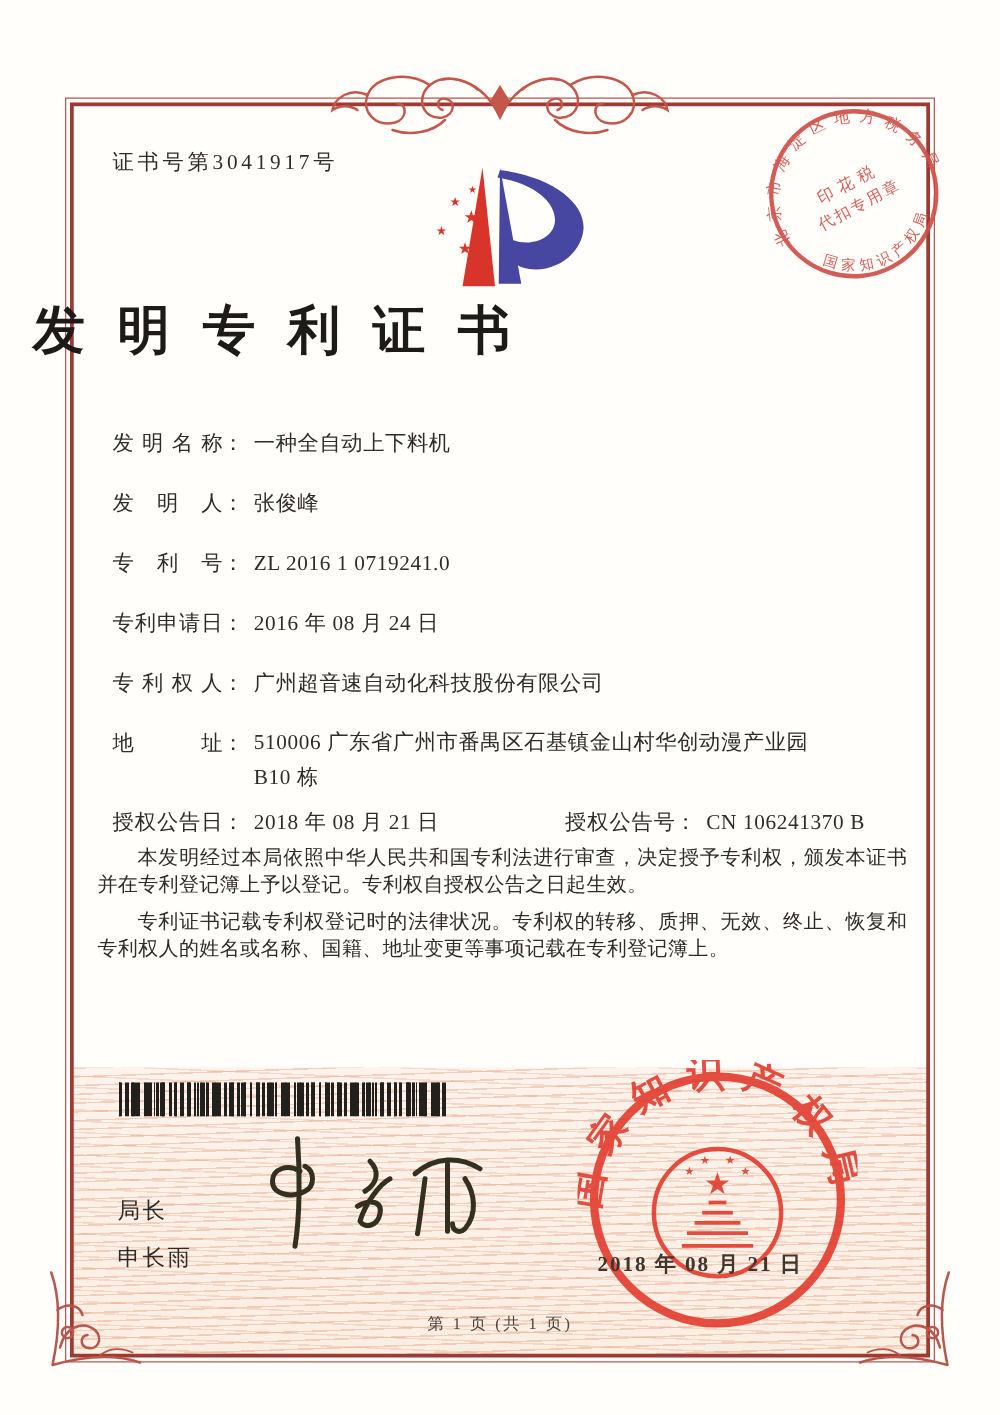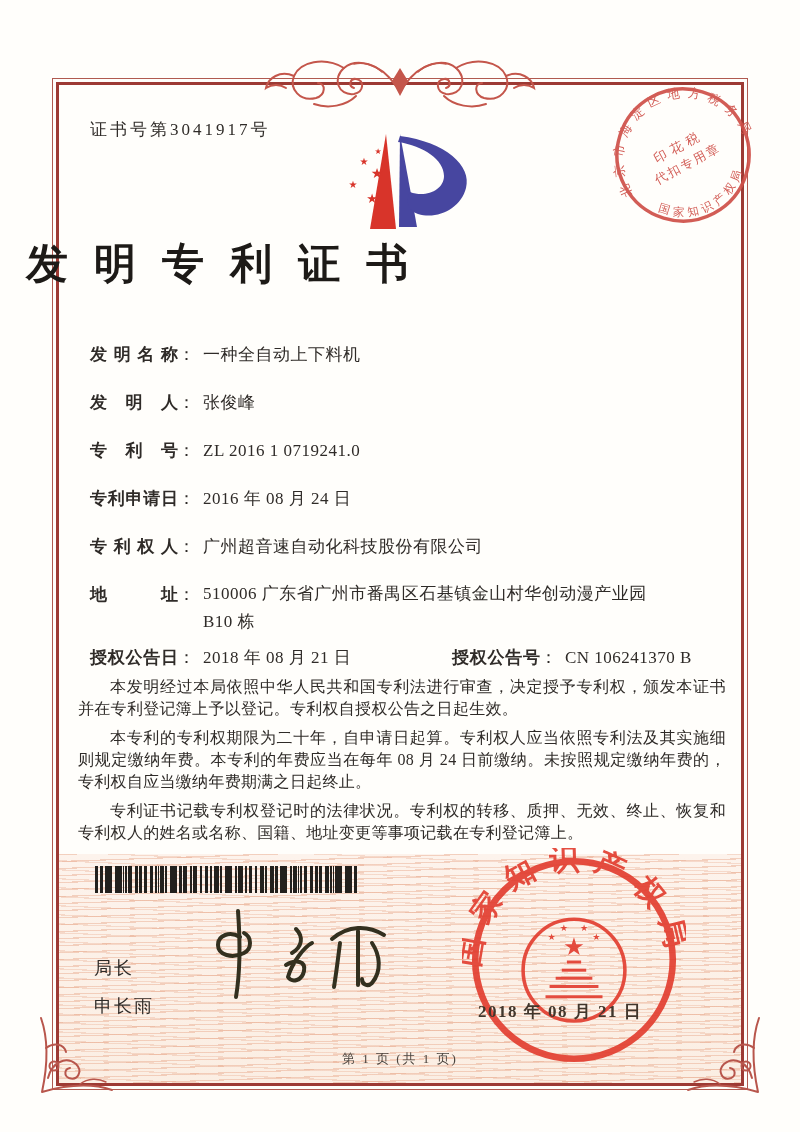--- a/index.html
+++ b/index.html
@@ -26,21 +26,21 @@
       repeating-linear-gradient(182.5deg, rgba(229,158,126,.30) 0 1.2px, rgba(255,255,255,0) 1.2px 9px),
       linear-gradient(#fdf3ec,#fbeee3);
   }
   .cert-no{left:90px; top:106px; font-size:17px; letter-spacing:3px; z-index:2;margin-top:12px;}
   .title{
     left:0; right:0; top:236px; text-align:left; font-size:42px; font-weight:bold;
     letter-spacing:.62em; text-indent:.62em; color:#1d1a17; z-index:2;
   }
   .fields{left:90px; right:92px; top:340px; z-index:2; font-size:17px; line-height:29px;}
   .frow{display:flex; margin-bottom:19px; align-items:flex-start;}
-  .flabel{display:inline-block; width:88px; text-align:justify; text-align-last:justify; flex:none;font-weight:bold;}
+  .flabel{display:inline-block; width:88px; text-align:justify; text-align-last:justify; flex:none;}
   .fcolon{flex:none; margin-right:8px;}
   .fvalue{letter-spacing:.5px;}
   .fvalue-address{max-width:452px; line-height:28px;}
   .frow-address{margin-bottom:7px;margin-top:17px;}
   .grant-left{display:inline-flex; width:362px; flex:none;}
   .paras{left:78px; right:74px; top:676px; z-index:2; font-size:16px; line-height:22px; text-align:justify;}
   .paras p{margin:0 0 7px 0; text-indent:2em; letter-spacing:.3px;}
   .barcode{
     left:95px; top:866px; width:262px; height:27px; z-index:2;
     background:
@@ -175,21 +175,20 @@
           <span class="fvalue">2018 年 08 月 21 日</span>
       </span>
       <span>
         <span class="flabel">授权公告号</span><span class="fcolon">：</span><span class="fvalue">CN 106241370 B</span>
       </span>
     </div>
   </div>
 
   <div class="abs paras">
     <p>本发明经过本局依照中华人民共和国专利法进行审查，决定授予专利权，颁发本证书并在专利登记簿上予以登记。专利权自授权公告之日起生效。</p>
-    <p>本专利的专利权期限为二十年，自申请日起算。专利权人应当依照专利法及其实施细则规定缴纳年费。本专利的年费应当在每年 08 月 24 日前缴纳。未按照规定缴纳年费的，专利权自应当缴纳年费期满之日起终止。</p>
     <p>专利证书记载专利权登记时的法律状况。专利权的转移、质押、无效、终止、恢复和专利权人的姓名或名称、国籍、地址变更等事项记载在专利登记簿上。</p>
   </div>
 
   <div class="abs barcode"></div>
 
   <div class="abs director">
     <div>局长</div>
     <div>申长雨</div>
   </div>
 

